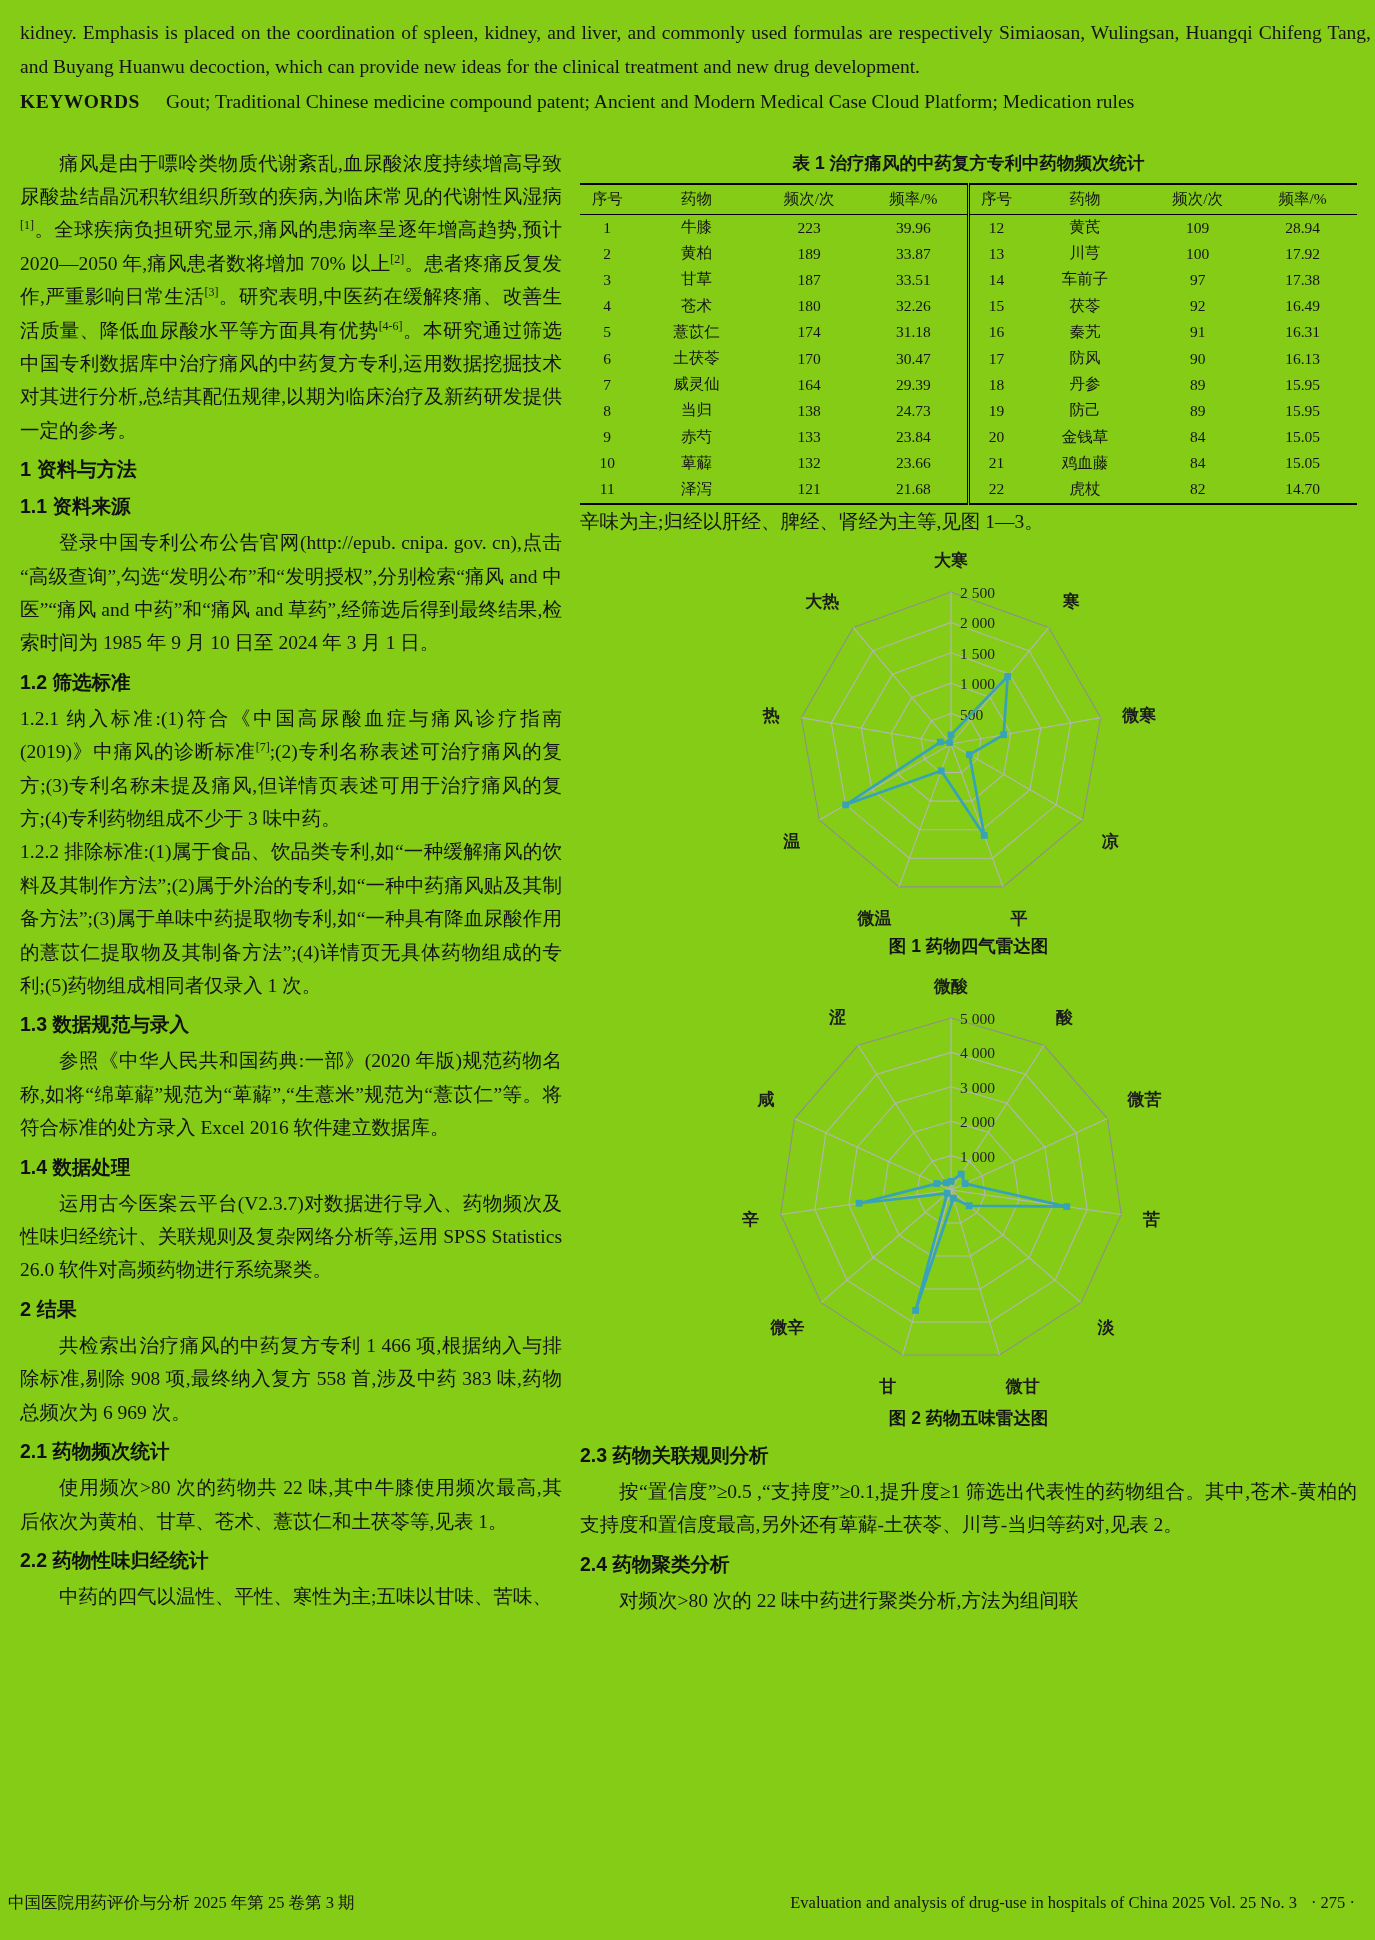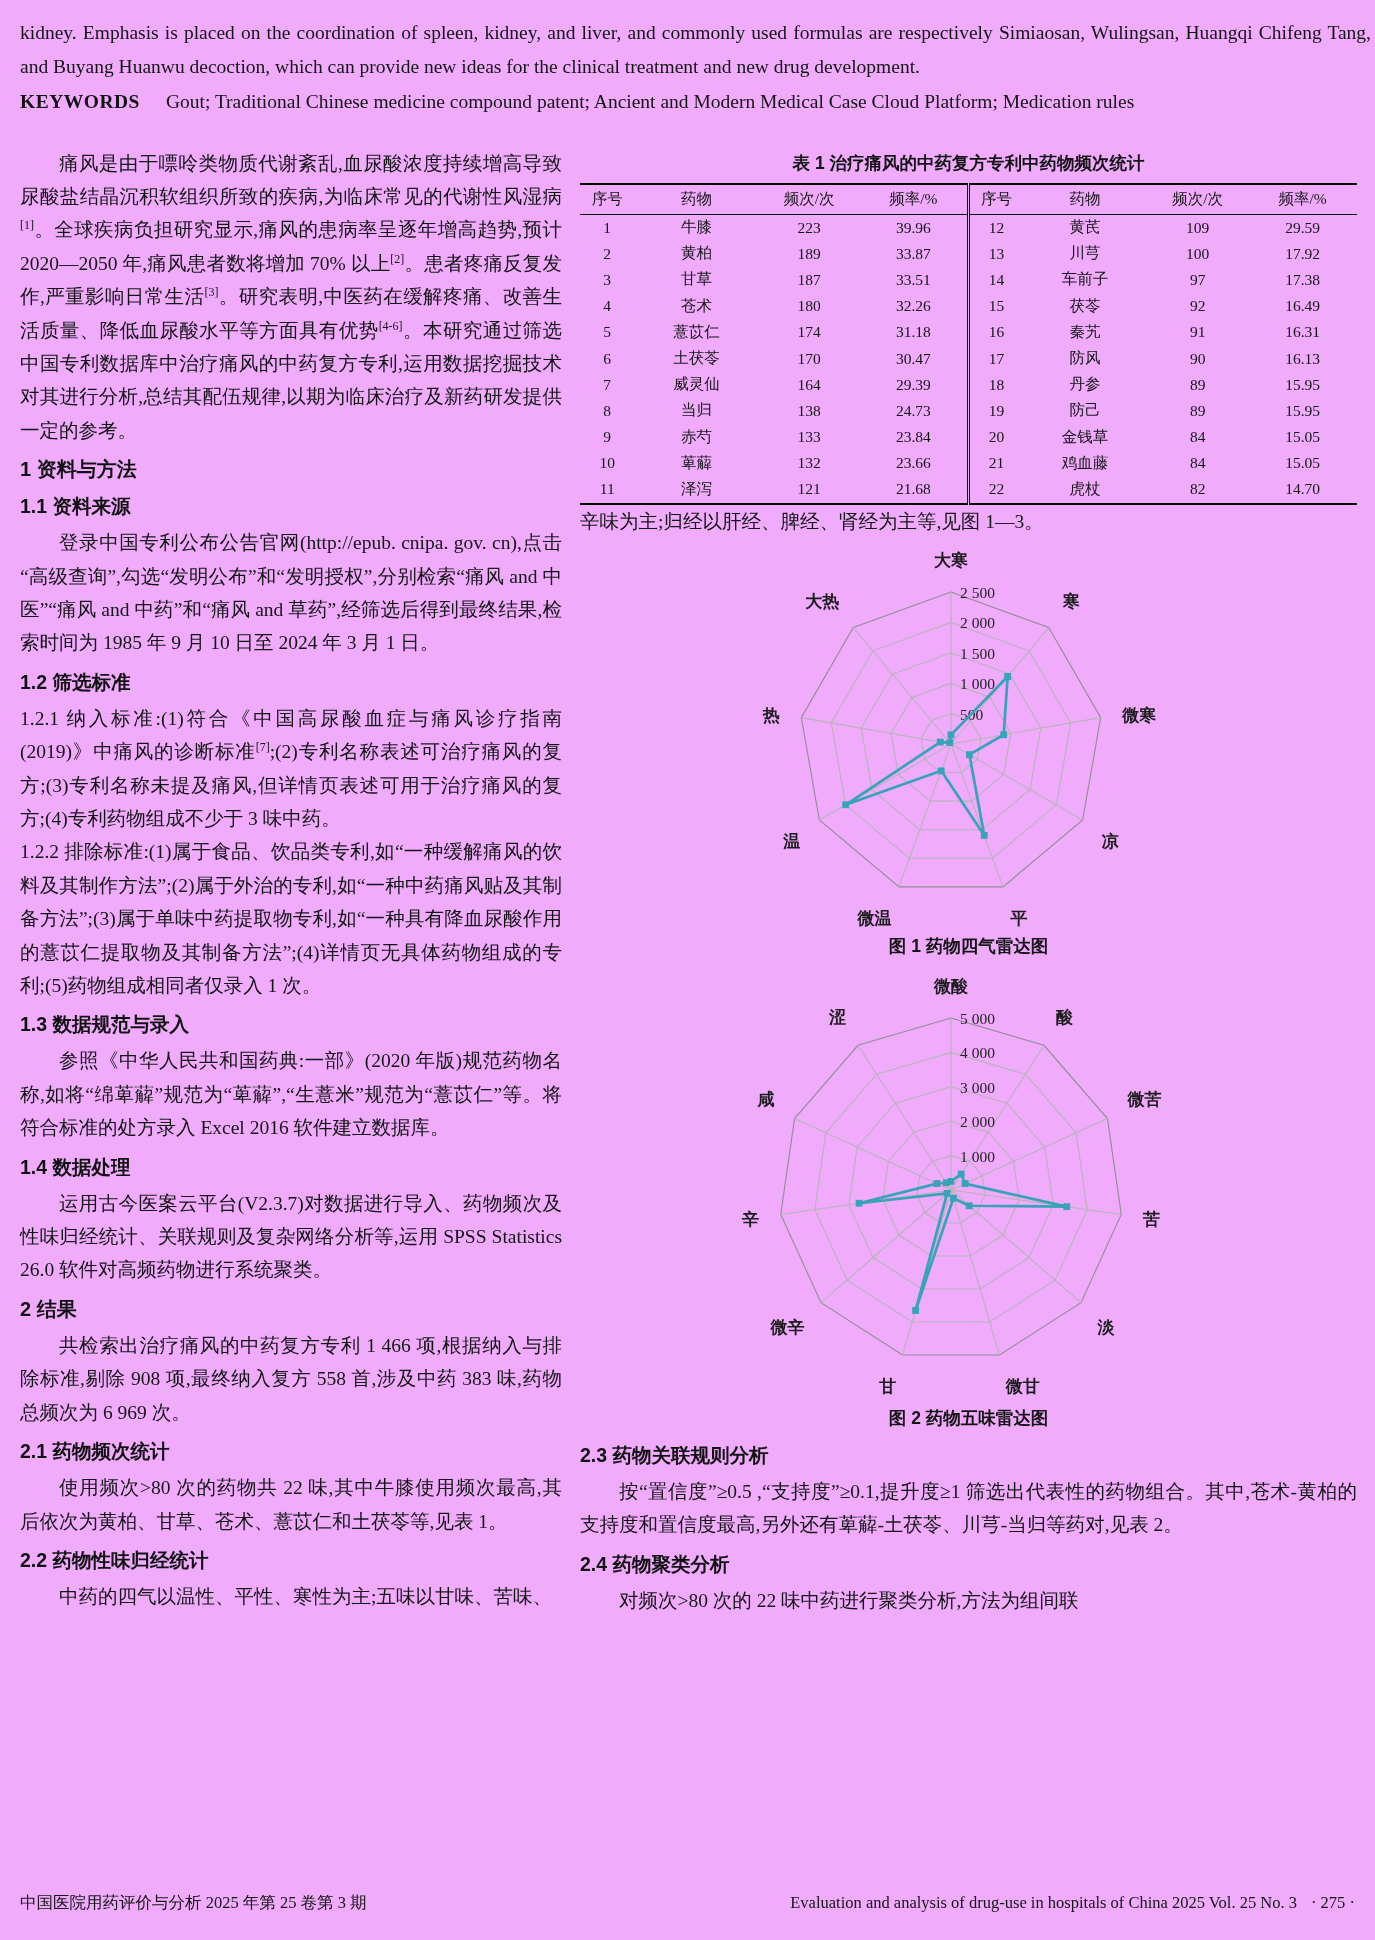--- a/index.html
+++ b/index.html
@@ -1,17 +1,17 @@
 <!DOCTYPE html>
 <html lang="zh"><head>
 <meta charset="utf-8">
 <style>
   html,body{margin:0;padding:0;background:#e8e8e8;}
   .page{
-    width:1375px;height:1940px;background:#f0abfc;margin:0 auto;position:relative;
+    width:1375px;height:1940px;background:#84cc16;margin:0 auto;position:relative;
     box-sizing:border-box;padding:16px 4px 0 20px;overflow:hidden;
     font-family:"Liberation Serif","DejaVu Serif",serif;color:#141414;
   }
   
   .eng{font-size:19.5px;line-height:33.5px;text-align:justify;margin:0;}
   .keywords{font-size:19.5px;line-height:33.5px;text-align:justify;margin:2px 0 0 0;}
   .keywords b{font-family:"Liberation Serif","DejaVu Serif",serif;letter-spacing:.5px;margin-right:26px;margin-top:35px;}
   
   .columns{display:flex;gap:18px;margin-top:28px;}
   .col-left{width:542px;}
@@ -49,21 +49,21 @@
   .figure{text-align:center;margin-top:6px;}
   .figure svg{display:block;margin:0 auto;}
   .fig-caption{
     font-family:"Liberation Sans","DejaVu Sans",sans-serif;
     font-weight:700;font-size:17.5px;margin:2px 0 10px 0;
   }
   svg text.tick{font-family:"Liberation Serif","DejaVu Serif",serif;font-size:15.5px;fill:#222;}
   svg text.axis{font-family:"Liberation Serif","DejaVu Serif",serif;font-size:17px;font-weight:700;fill:#1c1c1c;}
   
   .footer{
-    position:absolute;left:20px;right:20px;bottom:26px;
+    position:absolute;left:8px;right:20px;bottom:26px;
     display:flex;justify-content:space-between;align-items:baseline;font-size:16.5px;
   }
   .footer .pg{margin-left:14px;}
   .cont-para{margin-top:10px;margin-bottom:4px;}
 </style>
 </head>
 <body>
 
 <div class="page">
 
@@ -119,21 +119,21 @@
           </thead>
         <tbody id="freq-body">
             <tr>
               <td>1</td>
               <td>牛膝</td>
               <td>223</td>
               <td>39.96</td>
               <td class="dbl">12</td>
               <td>黄芪</td>
               <td>109</td>
-              <td>29.59</td>
+              <td>28.94</td>
             </tr>
             <tr>
               <td>2</td>
               <td>黄柏</td>
               <td>189</td>
               <td>33.87</td>
               <td class="dbl">13</td>
               <td>川芎</td>
               <td>100</td>
               <td>17.92</td>

